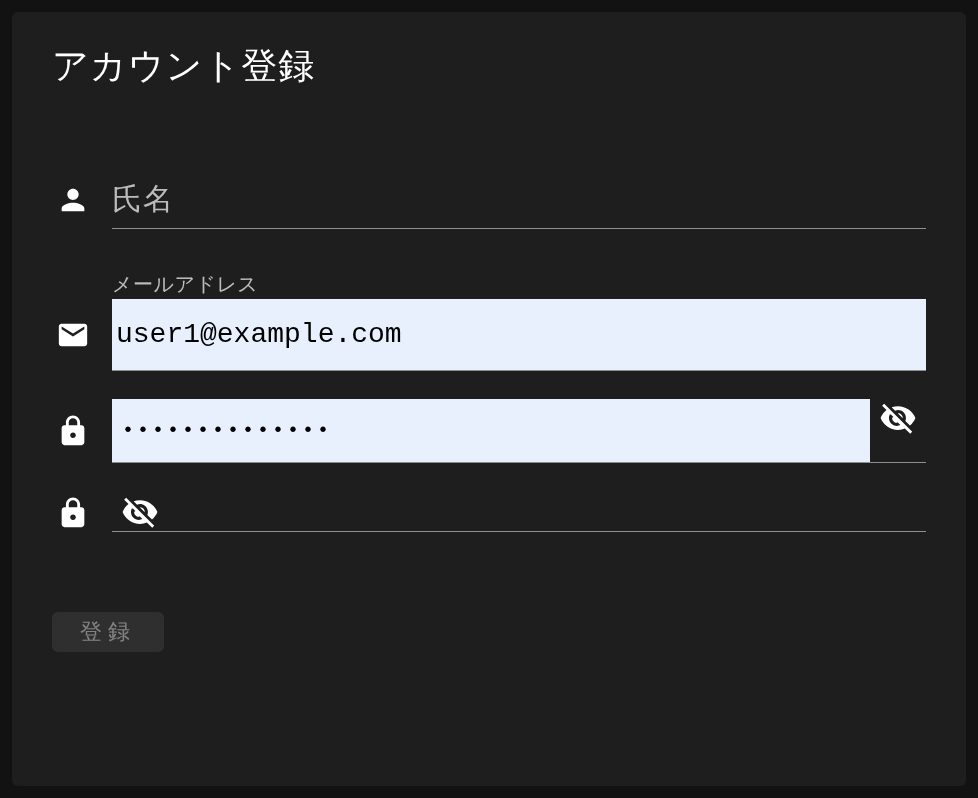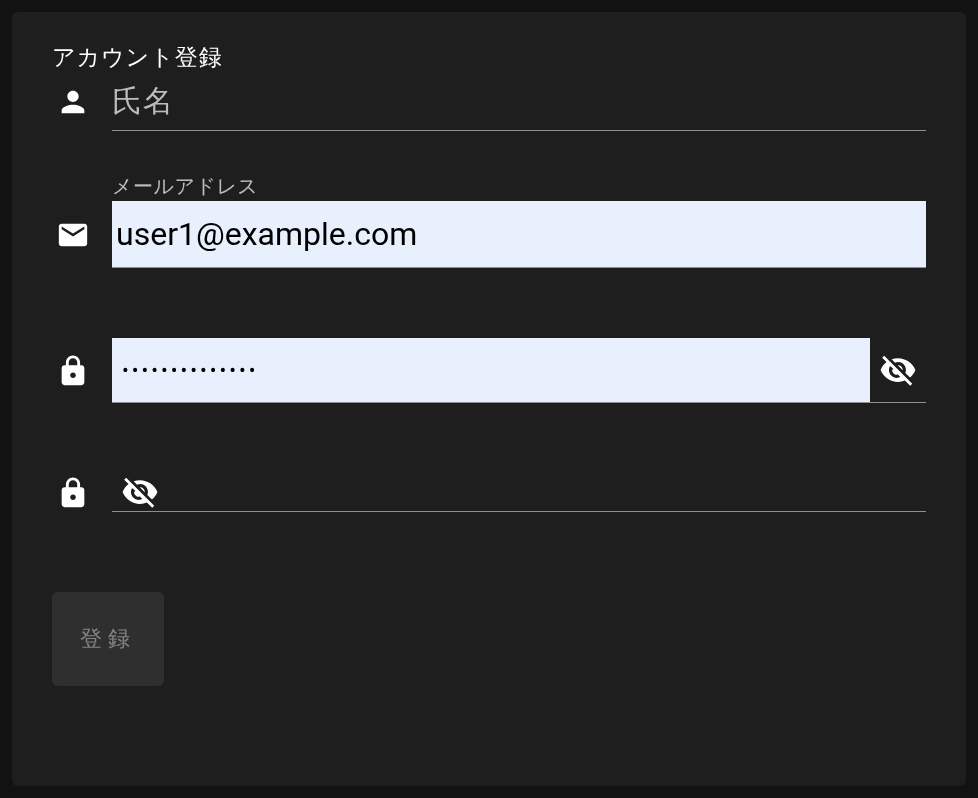--- a/index.html
+++ b/index.html
@@ -17,75 +17,77 @@
     .card {
       background: #1e1e1e;
       border-radius: 6px;
       margin: 12px;
       padding: 30px 40px 30px 40px;
       width: calc(100% - 24px);
       height: calc(100% - 24px);
     }
     .title {
       color: #ffffff;
-      font-size: 23px;
+      font-size: 36px;
       font-weight: 400;
+      margin-bottom: 80px;
       letter-spacing: 1px;
     }
     .field-row {
       display: flex;
       align-items: center;
       margin-bottom: 70px;
       position: relative;
     }
     .field-row.has-value {
-      margin-bottom: 70px;
+      margin-bottom: 28px;
     }
     .icon-slot {
       width: 60px;
       flex-shrink: 0;
       display: flex;
       align-items: center;
       justify-content: flex-start;
       padding-left: 4px;
     }
     .icon-slot svg {
       fill: #ffffff;
       width: 34px;
       height: 34px;
     }
     .input-wrap {
       flex: 1;
       position: relative;
       border-bottom: 1px solid rgba(255,255,255,0.5);
       display: flex;
-      align-items: center;
+      align-items: flex-start;
+      font-family: Liberation Mono, monospace;
     }
     .floating-label {
       position: absolute;
       left: 0;
       top: -28px;
       color: rgba(255,255,255,0.7);
       font-size: 20px;
       letter-spacing: 0.5px;
     }
     .placeholder-label {
       color: rgba(255,255,255,0.7);
       font-size: 30px;
       padding: 8px 0;
       letter-spacing: 1px;
     }
     .text-input {
       flex: 1;
       background: #e8f0fe;
       border: none;
       outline: none;
-      font-size: 32px;
+      font-size: 28px;
       color: #000;
-      padding: 14px 4px;
+      padding: 20px 4px;
       font-family: inherit;
     }
     .text-input::placeholder {
       color: rgba(0,0,0,0.5);
     }
     .password-dots {
       flex: 1;
       background: #e8f0fe;
       color: #000;
       font-size: 20px;
@@ -105,21 +107,21 @@
       fill: #ffffff;
       width: 38px;
       height: 38px;
     }
     .submit-btn {
       display: inline-block;
       background: rgba(255,255,255,0.08);
       color: rgba(255,255,255,0.4);
       border: none;
       border-radius: 6px;
-      padding: 32px 28px;
+      padding: 5px 28px;
       font-size: 22px;
       letter-spacing: 6px;
       cursor: not-allowed;
       margin-top: 10px;
     }
     .field-password-confirm {
       margin-top: 30px;
     }
   </style>
 </head>

